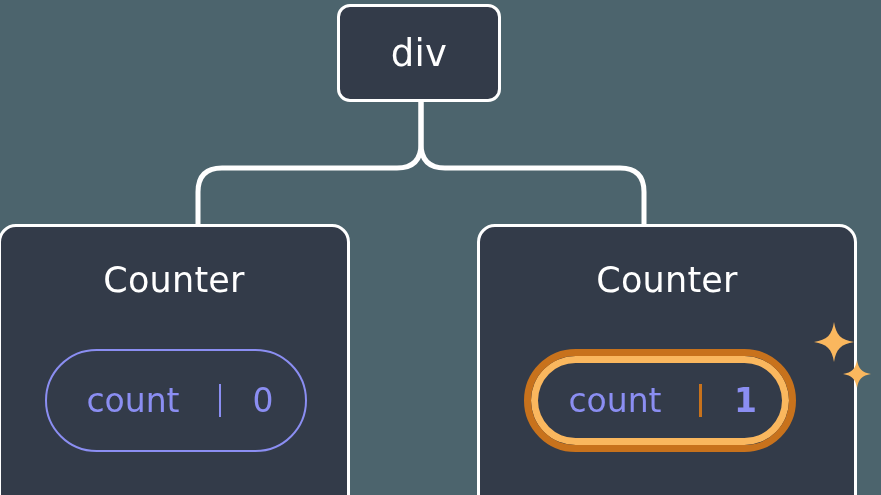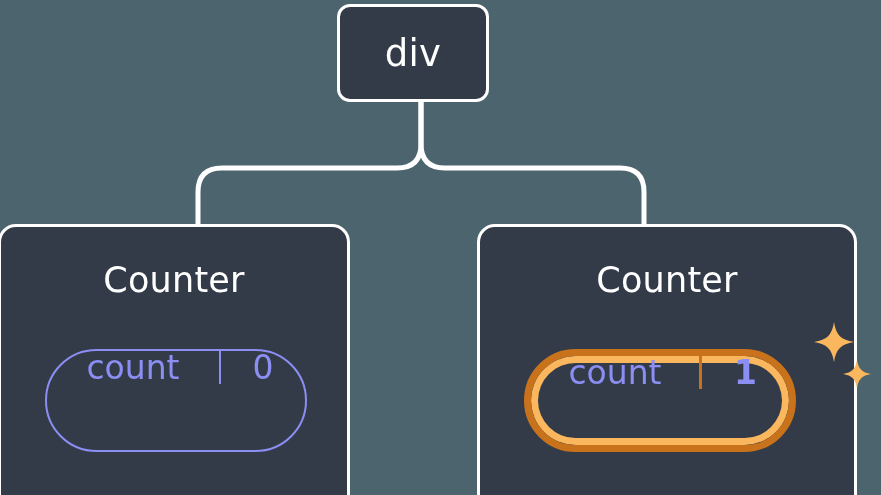--- a/index.html
+++ b/index.html
@@ -31,21 +31,21 @@
     position: absolute;
     box-sizing: border-box;
     background: #333b49;
     border: 3px solid #ffffff;
     border-radius: 14px;
   }
 
   .node-root {
     left: 337px;
     top: 4px;
-    width: 152px;
+    width: 164px;
     height: 98px;
     border-radius: 13px;
     display: flex;
     align-items: center;
     justify-content: center;
   }
   .node-root .node-title {
     color: #ffffff;
     font-size: 37px;
     line-height: 1;
@@ -78,21 +78,21 @@
     position: absolute;
     top: 122px;
   }
   .left .pill-wrap  { left: 44px; }
   .right .pill-wrap { left: 44px; }
 
   .pill {
     position: relative;
     box-sizing: border-box;
     display: flex;
-    align-items: flex-start;
+    align-items: center;
     height: 103px;
     border-radius: 52px;
     background: transparent;
   }
 
   
   .pill-plain {
     width: 262px;
     border: 2px solid #8b8ef2;
   }

